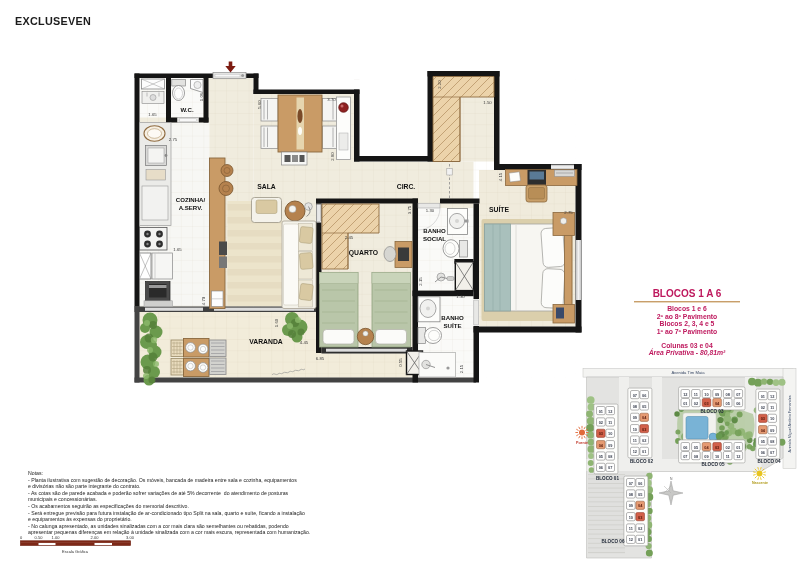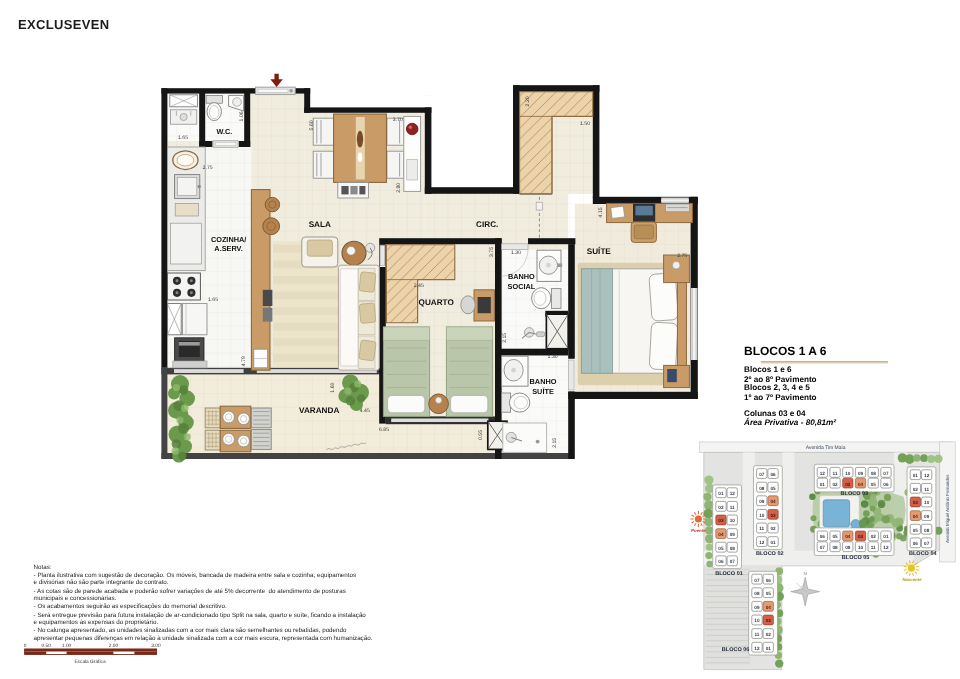--- a/index.html
+++ b/index.html
@@ -1,20 +1,20 @@
 <!DOCTYPE html>
 <html lang="pt"><head><meta charset="utf-8">
 <style>
 html,body{margin:0;padding:0;background:#fff;}
 #page{position:relative;width:800px;height:566px;overflow:hidden;background:#fff;font-family:"Liberation Sans",sans-serif;}
 .abs{position:absolute;}
 #title{left:15px;top:15px;color:#1c1c1c;}
 #title .t1{font-size:10.8px;font-weight:bold;letter-spacing:.3px;}
 #title .t2{font-size:8.1px;font-weight:bold;font-style:italic;line-height:9px;margin-top:3px;}
-#blocos{left:620px;top:288px;width:134px;color:#000000;}
+#blocos{left:620px;top:288px;width:134px;text-align:center;color:#be185d;}
 #blocos .b1{font-size:10px;font-weight:bold;}
 #blocos .rule{height:1.6px;background:#c89e6b;margin:1.8px 14px 3px 14px;box-shadow:0 1px 0 #e8d7bc;}
 #blocos .b2{font-size:6.8px;font-weight:bold;line-height:7.5px;}
 #blocos .b3{font-size:6.8px;font-weight:bold;line-height:7.5px;margin-top:6.5px;}
 #blocos .it{font-style:italic;}
 #notes{left:28px;top:470px;width:322px;font-size:5.2px;line-height:6.6px;color:#1d1d1d;}
 svg text{font-family:"Liberation Sans",sans-serif;}
 .dim{font-size:4.3px;fill:#3a3a3a;}
 .room{font-size:6.8px;font-weight:bold;fill:#101010;}
 .room2{font-size:6.1px;font-weight:bold;fill:#101010;}

